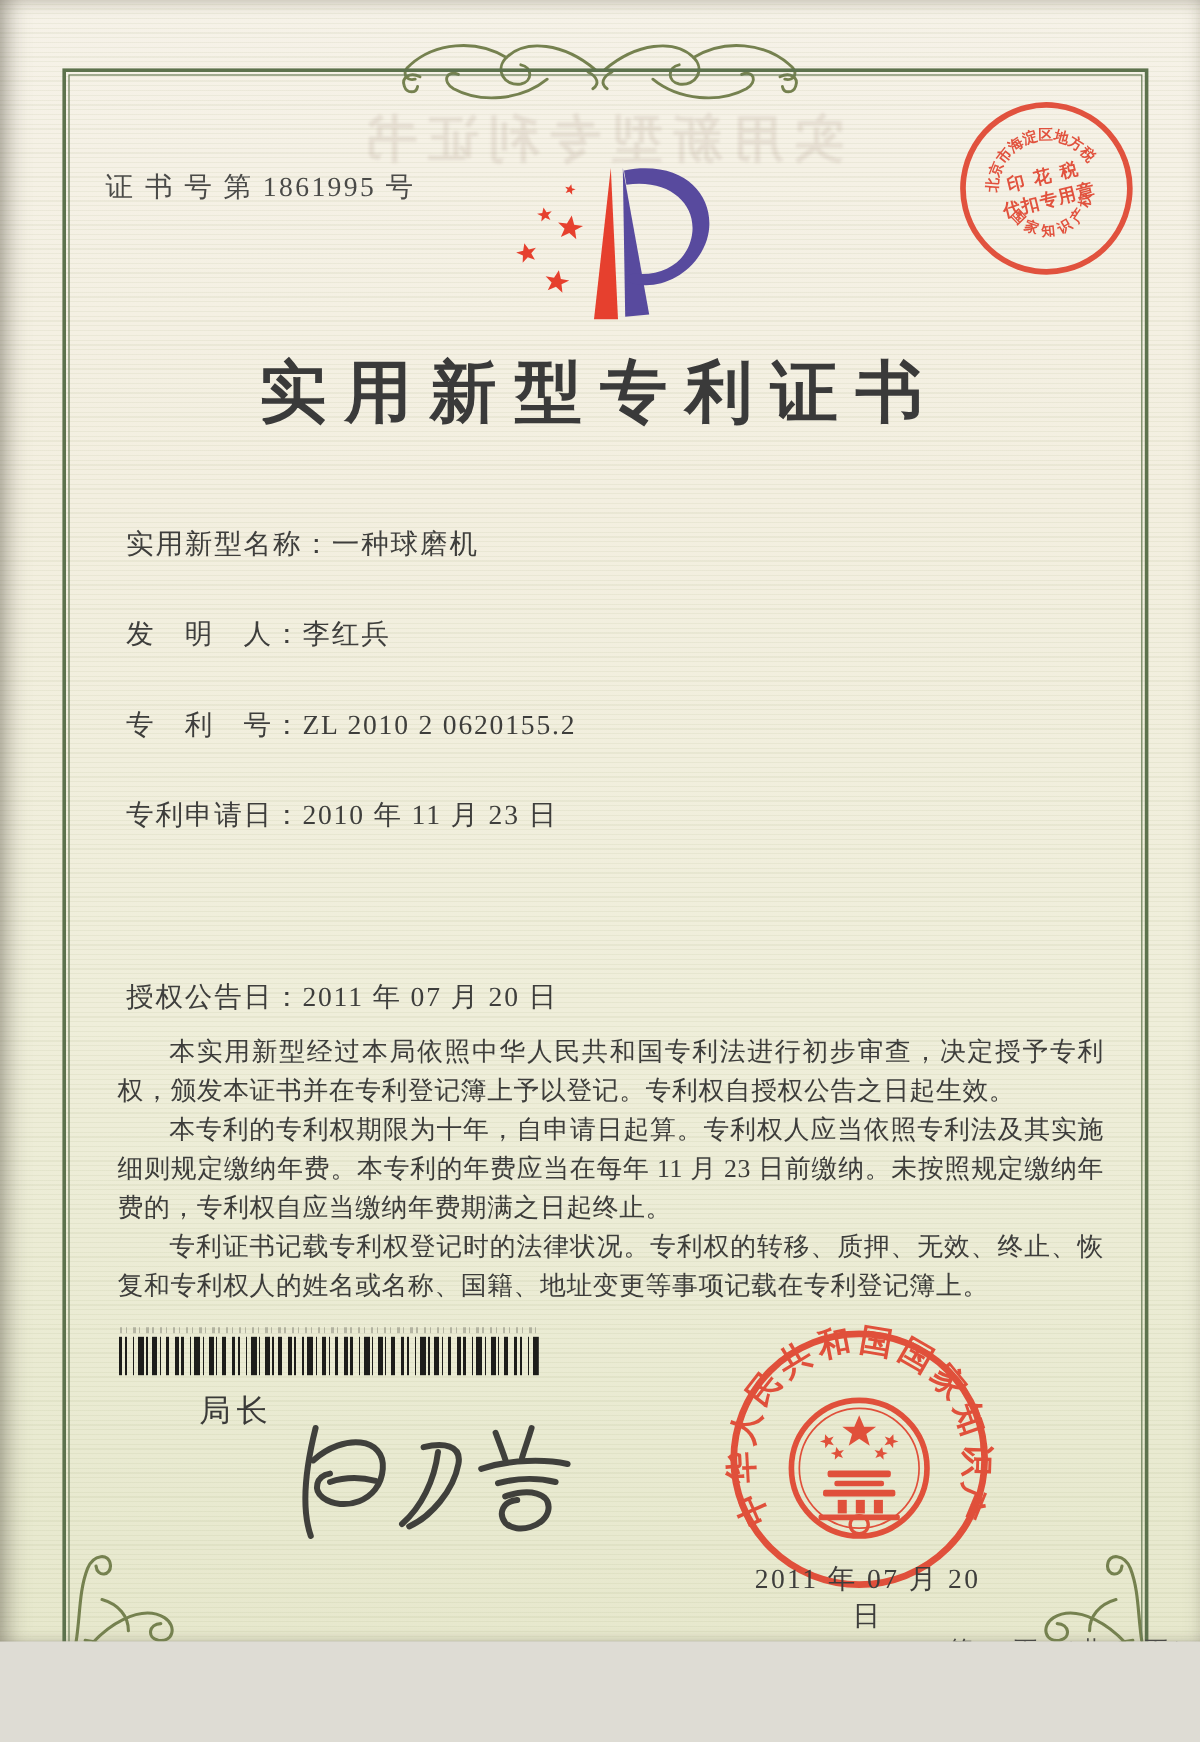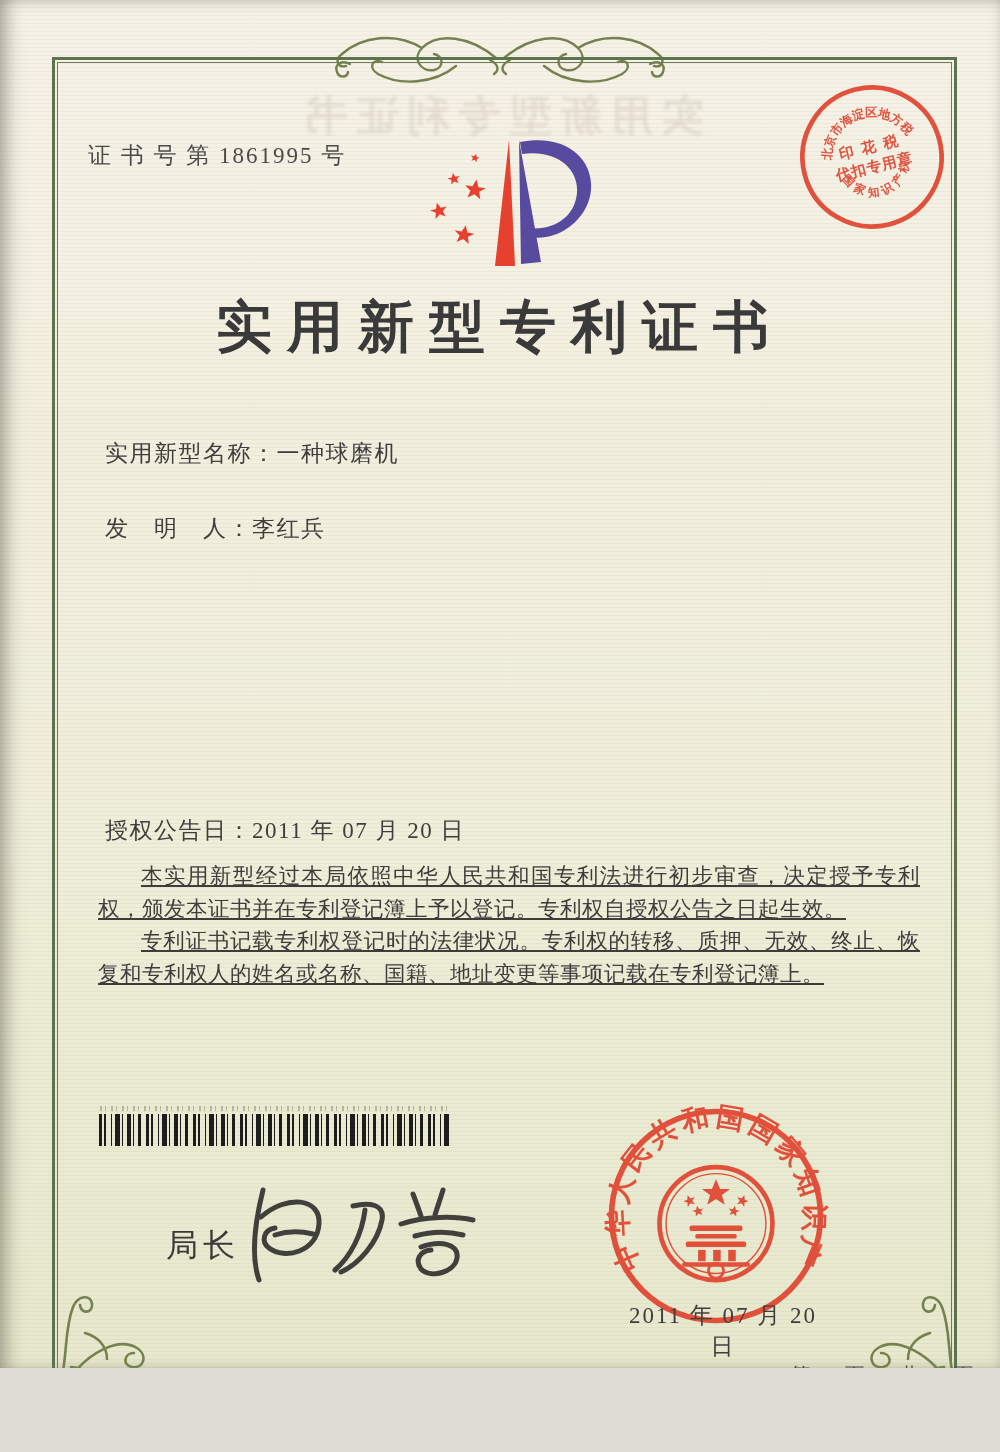--- a/index.html
+++ b/index.html
@@ -35,38 +35,38 @@
   .title{
     position:absolute;top:290px;left:0;width:100%;text-align:center;
     font-size:56px;font-weight:600;letter-spacing:15px;color:#3a3a3a;
   }
   .field{position:absolute;left:105px;font-size:23px;letter-spacing:1.5px;color:#3e3e3c;white-space:nowrap;}
   .f0{top:438px}.f1{top:513px}.f2{top:589px}.f3{top:664px}.f4{top:739px}.f5{top:815px}
   .body-text{
     position:absolute;left:98px;top:860px;width:822px;
     font-size:21.5px;line-height:32.5px;text-align:justify;color:#3d3d3b;
   }
-  .body-text p{margin:0;text-indent:2em;letter-spacing:.5px;text-decoration:underline;}
+  .body-text p{margin:0;text-indent:2em;letter-spacing:.5px;}
   .noise-line{
     position:absolute;left:100px;top:1106px;width:348px;height:5px;opacity:.35;
     background:repeating-linear-gradient(90deg,#55544e 0 2px,transparent 2px 5px,#55544e 5px 6px,transparent 6px 11px);
   }
   .barcode{
     position:absolute;left:99px;top:1114px;width:350px;height:32px;
     background:repeating-linear-gradient(90deg,
       #1d1d1b 0 3px, transparent 3px 5px,
       #1d1d1b 5px 7px, transparent 7px 12px,
       #1d1d1b 12px 13px, transparent 13px 16px,
       #1d1d1b 16px 21px, transparent 21px 23px,
       #1d1d1b 23px 24px, transparent 24px 28px,
       #1d1d1b 28px 32px, transparent 32px 34px,
       #1d1d1b 34px 35px, transparent 35px 39px,
       #1d1d1b 39px 42px, transparent 42px 47px);
   }
-  .signer-title{position:absolute;left:166px;top:1224px;font-size:32px;letter-spacing:5px;color:#3a3a38;}
+  .signer-title{position:absolute;left:166px;top:1158px;font-size:26px;letter-spacing:5px;color:#3a3a38;}
   .signature{position:absolute;left:235px;top:1172px;width:260px;height:130px;}
   .office-seal{position:absolute;left:603px;top:1103px;width:226px;height:226px;opacity:.93;}
   .issue-date{position:absolute;left:618px;top:1300px;width:210px;text-align:center;font-size:23px;letter-spacing:2px;color:#3e3e3c;}
   .footer{position:absolute;top:1362px;left:0;width:100%;text-align:right;font-size:19px;letter-spacing:4px;color:#4a4a46;}
   .ornaments{position:absolute;left:0;top:0;width:1000px;height:1452px;pointer-events:none;}
   svg text{font-family:"Liberation Serif","DejaVu Serif",serif;}
 </style>
 </head>
 <body>
 
@@ -138,26 +138,33 @@
   </svg>
 
   <div class="title">实用新型专利证书</div>
 
   <div class="field f0">
     <span>实用新型名称：</span><span>一种球磨机</span>
   </div>
   <div class="field f1">
     <span>发　明　人：</span><span>李红兵</span>
   </div>
+  <div class="field f2">
+    <span>专　利　号：</span><span>ZL 2010 2 0620155.2</span>
+  </div>
+  <div class="field f3">
+    <span>专利申请日：</span><span>2010 年 11 月 23 日</span>
+  </div>
   <div class="field f5">
     <span>授权公告日：</span><span>2011 年 07 月 20 日</span>
   </div>
 
   <div class="body-text">
     <p>本实用新型经过本局依照中华人民共和国专利法进行初步审查，决定授予专利权，颁发本证书并在专利登记簿上予以登记。专利权自授权公告之日起生效。</p>
+    <p>本专利的专利权期限为十年，自申请日起算。专利权人应当依照专利法及其实施细则规定缴纳年费。本专利的年费应当在每年 11 月 23 日前缴纳。未按照规定缴纳年费的，专利权自应当缴纳年费期满之日起终止。</p>
     <p>专利证书记载专利权登记时的法律状况。专利权的转移、质押、无效、终止、恢复和专利权人的姓名或名称、国籍、地址变更等事项记载在专利登记簿上。</p>
   </div>
 
   <div class="noise-line"></div>
   <div class="barcode"></div>
 
   <div class="signer-title">局长</div>
 
   <svg class="signature" viewBox="0 0 260 130">
     <g fill="none" stroke="#2e2e2c" stroke-width="5" stroke-linecap="round" opacity="0.9">

